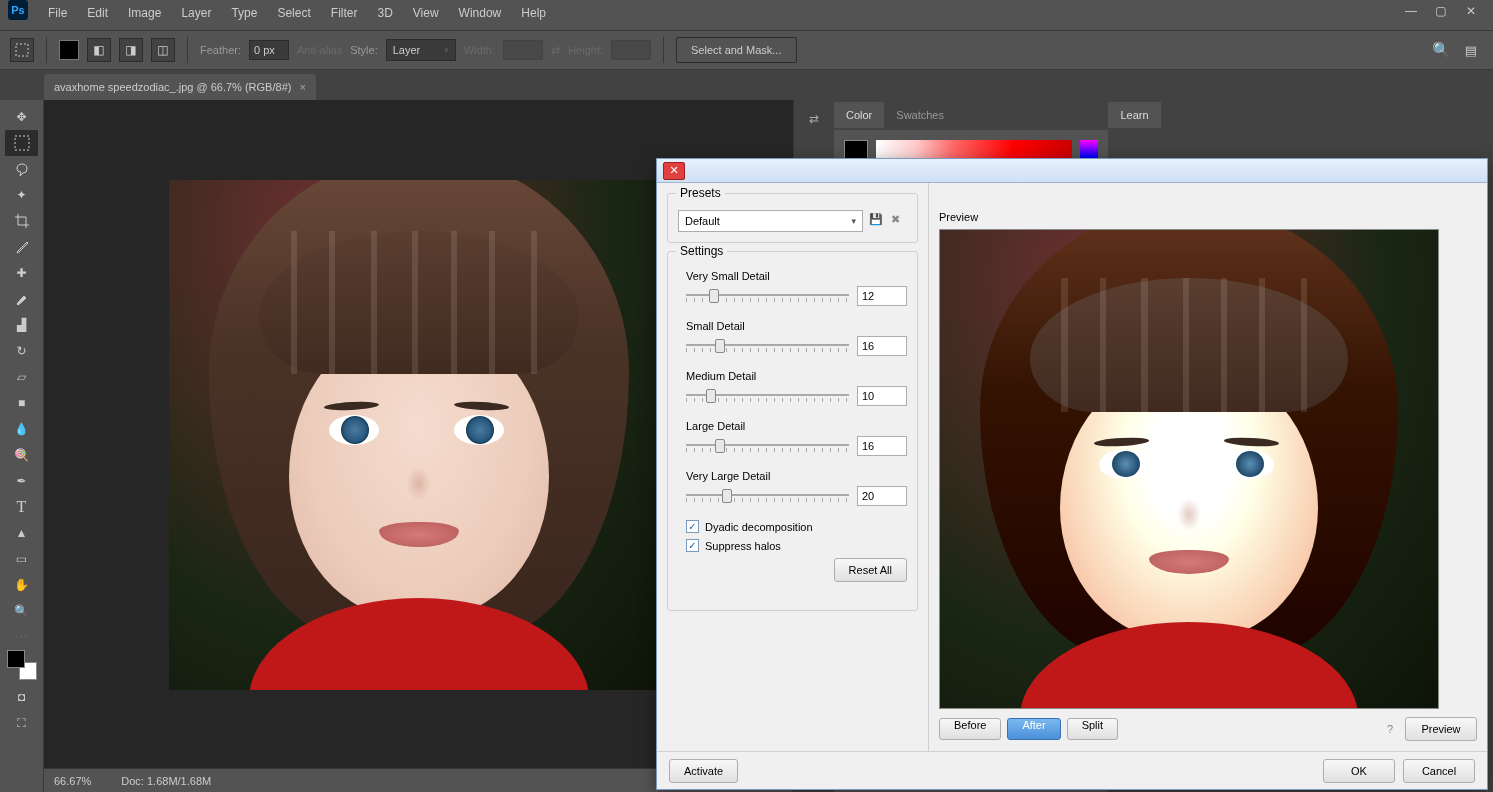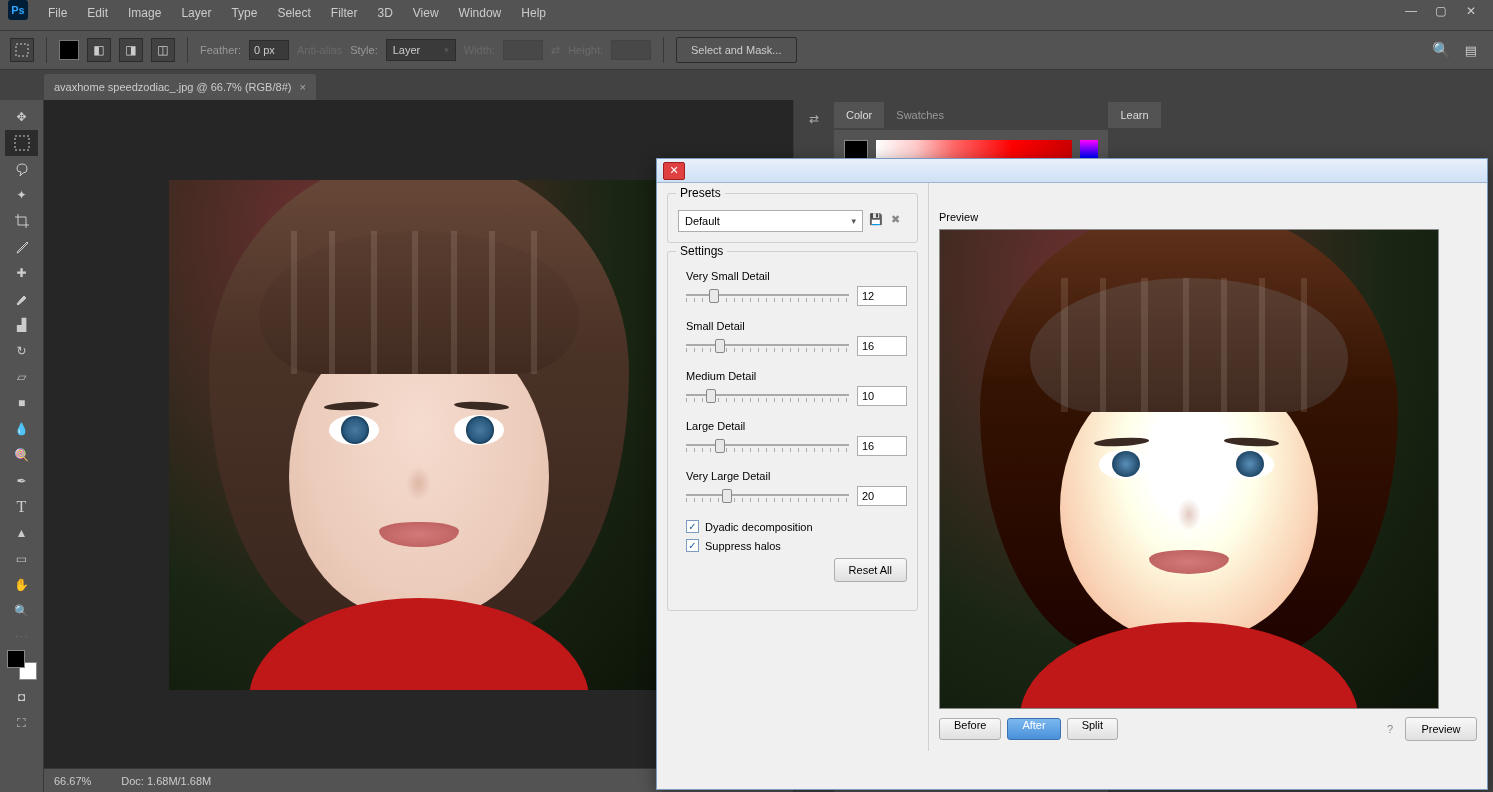--- a/index.html
+++ b/index.html
@@ -389,13 +389,19 @@
       </div>
       <div class="preview-btns">
         <div class="seg-btn">Before</div>
         <div class="seg-btn active">After</div>
         <div class="seg-btn">Split</div>
         <span class="help-ico">?</span>
         <div class="btn" style="min-width:72px">Preview</div>
       </div>
     </div>
   </div>
+  <div class="dlg-footer">
+    <div class="btn">Activate</div>
+    <div class="footer-spacer"></div>
+    <div class="btn" style="min-width:72px">OK</div>
+    <div class="btn" style="min-width:72px">Cancel</div>
+  </div>
 </div>
 
 </body></html>

